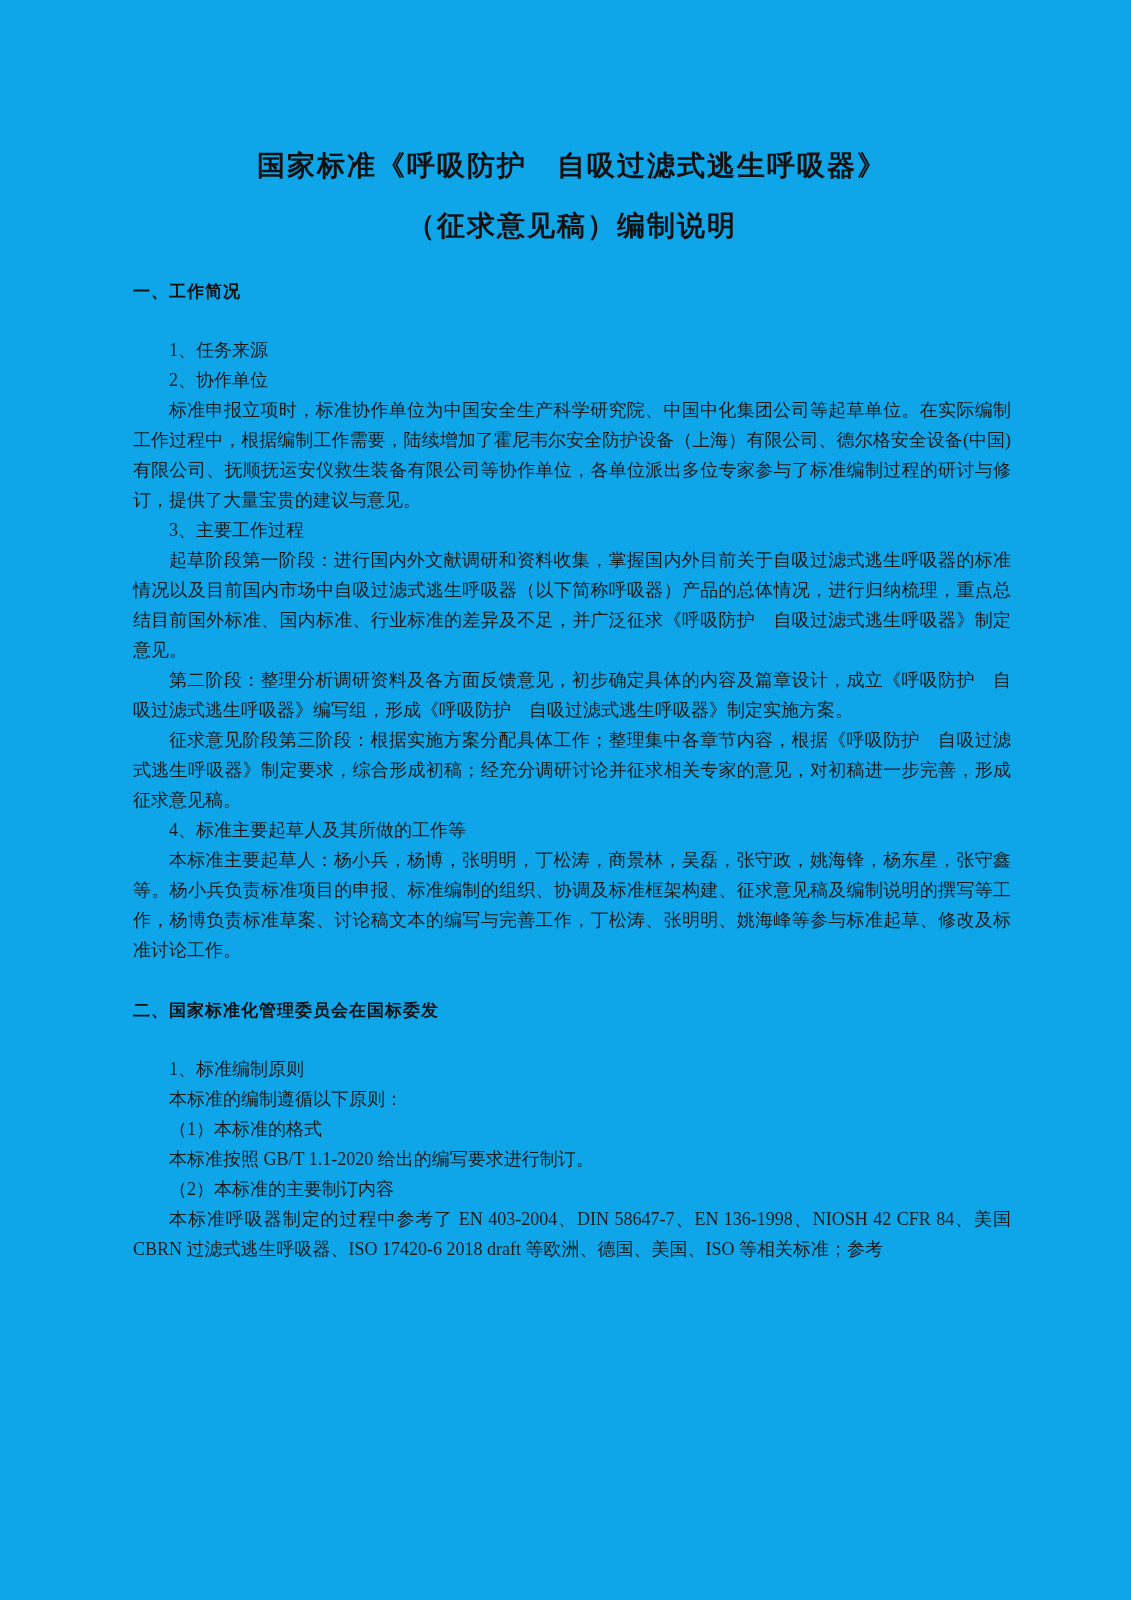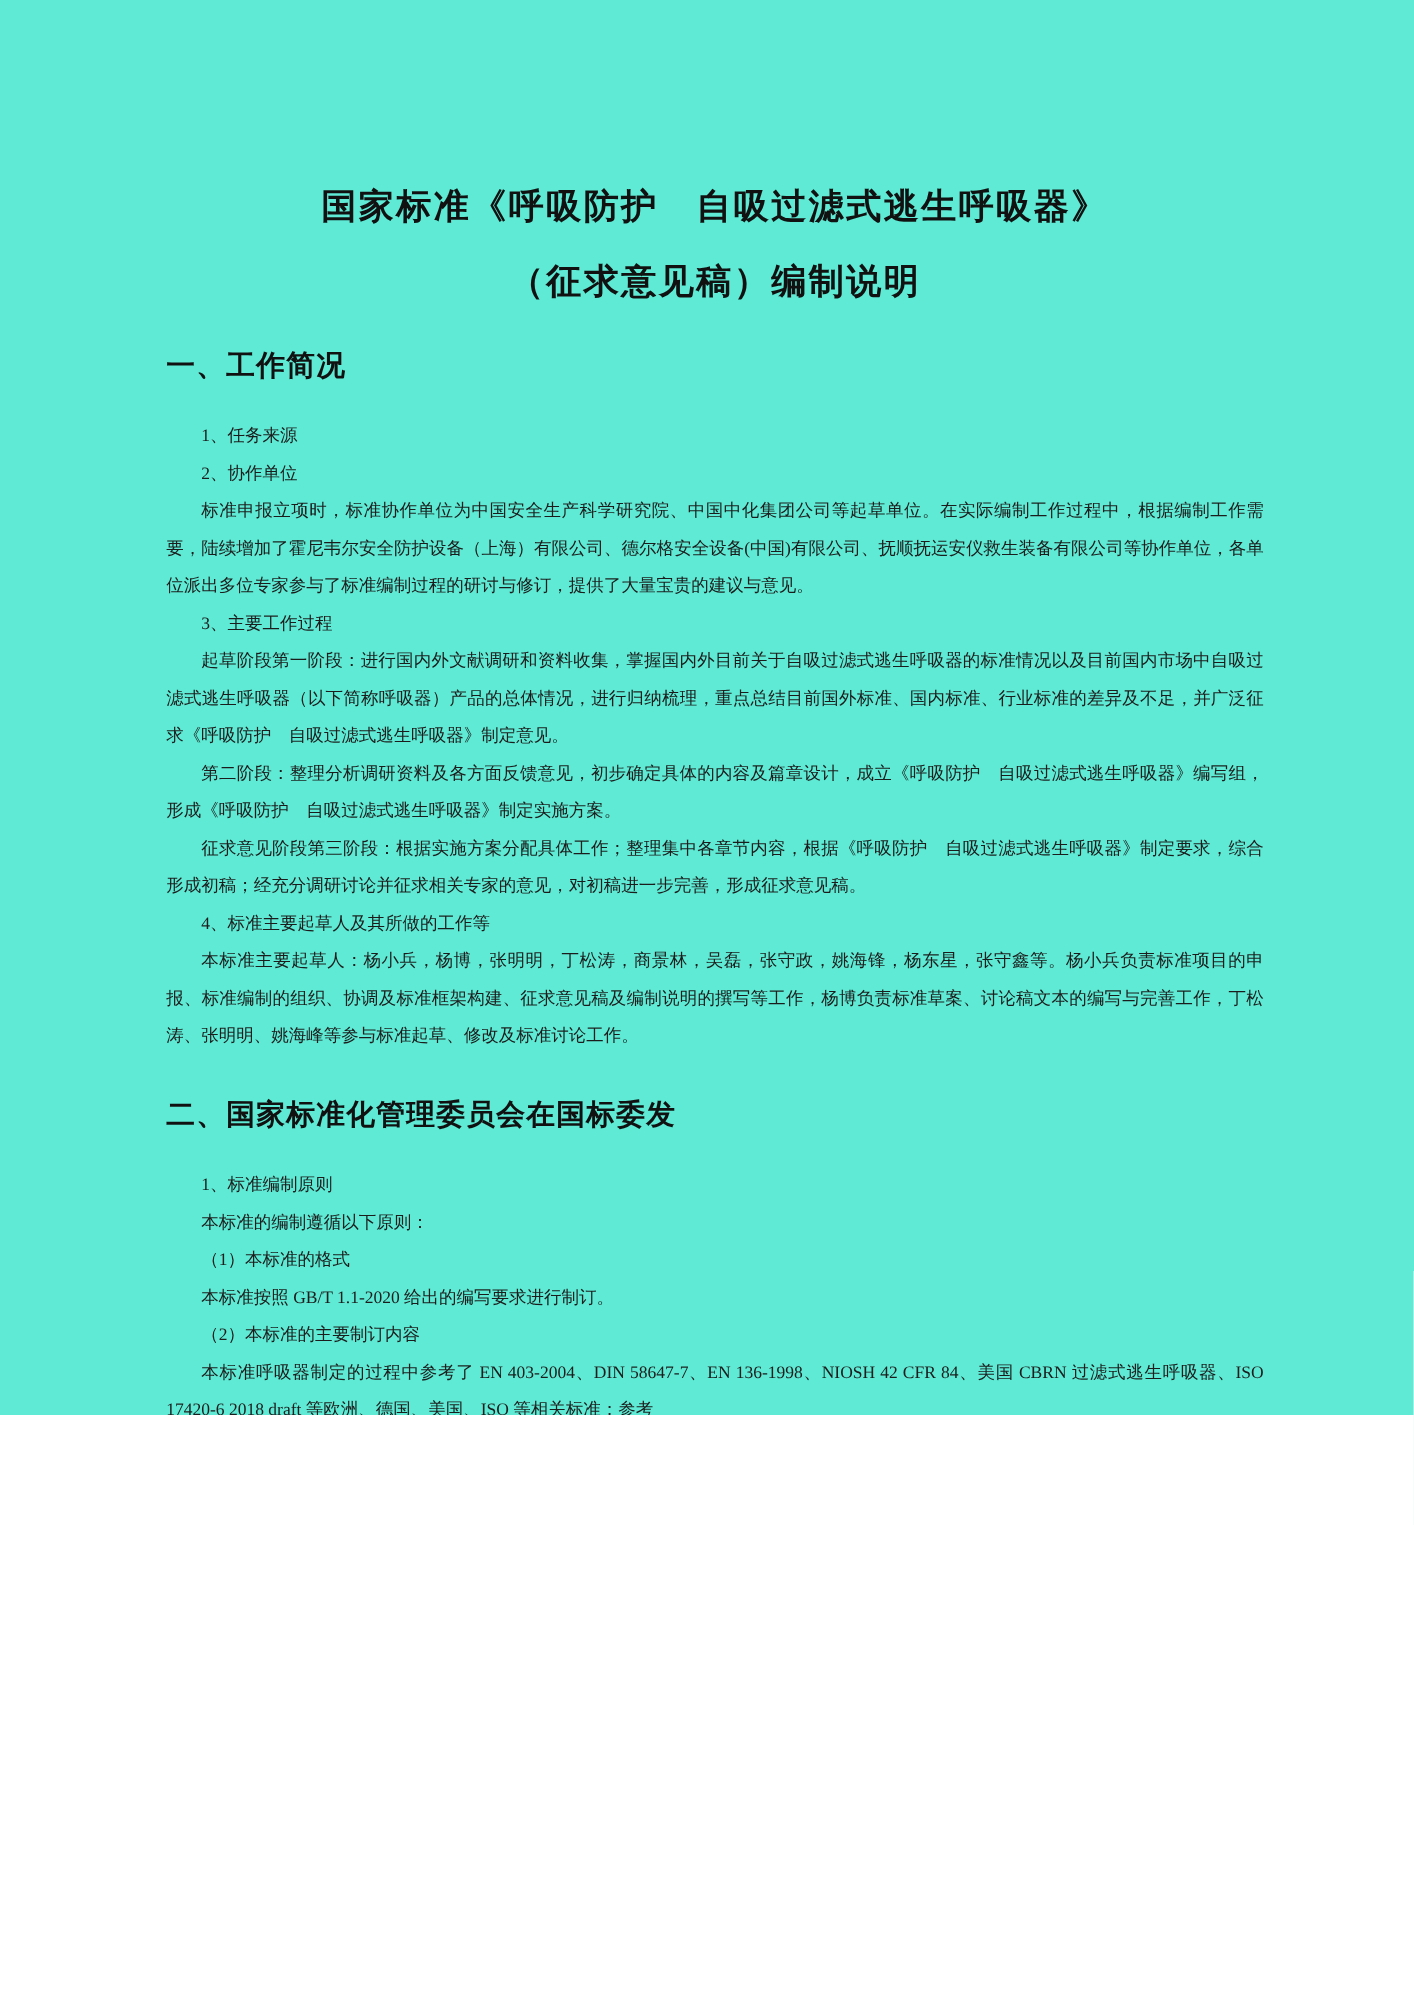--- a/index.html
+++ b/index.html
@@ -10,22 +10,22 @@
   body {
     width: 1131px;
     height: 1600px;
     position: relative;
     font-family: "Liberation Serif", "DejaVu Serif", serif;
     color: #1a1a1a;
   }
   .page {
     position: relative;
     width: 1131px;
-    height: 1132px;
-    background: #5eead4;
+    height: 1600px;
+    background: #0ea5e9;
     overflow: hidden;
   }
   .content {
     position: absolute;
     left: 133px;
     top: 0;
     width: 878px;
   }
   .title-block {
     margin-top: 146px;
@@ -36,30 +36,30 @@
     font-size: 28px;
     line-height: 40px;
     letter-spacing: 2px;
     color: #111111;
   }
   .doc-title.second {
     margin-top: 20px;
   }
   .sec-heading {
     font-family: Liberation Sans, sans-serif;
-    font-size: 23px;
+    font-size: 17px;
     font-weight: bold;
     letter-spacing: 1px;
     color: #111111;
     margin: 30px 0 27px 0;
     line-height: 32px;
   }
   .para {
     margin: 0;
-    font-size: 14px;
+    font-size: 18px;
     line-height: 30px;
     text-align: justify;
     text-indent: 2em;
     color: #1c1c1c;
   }
 </style>
 </head>
 <body>
 
 <div class="page">

